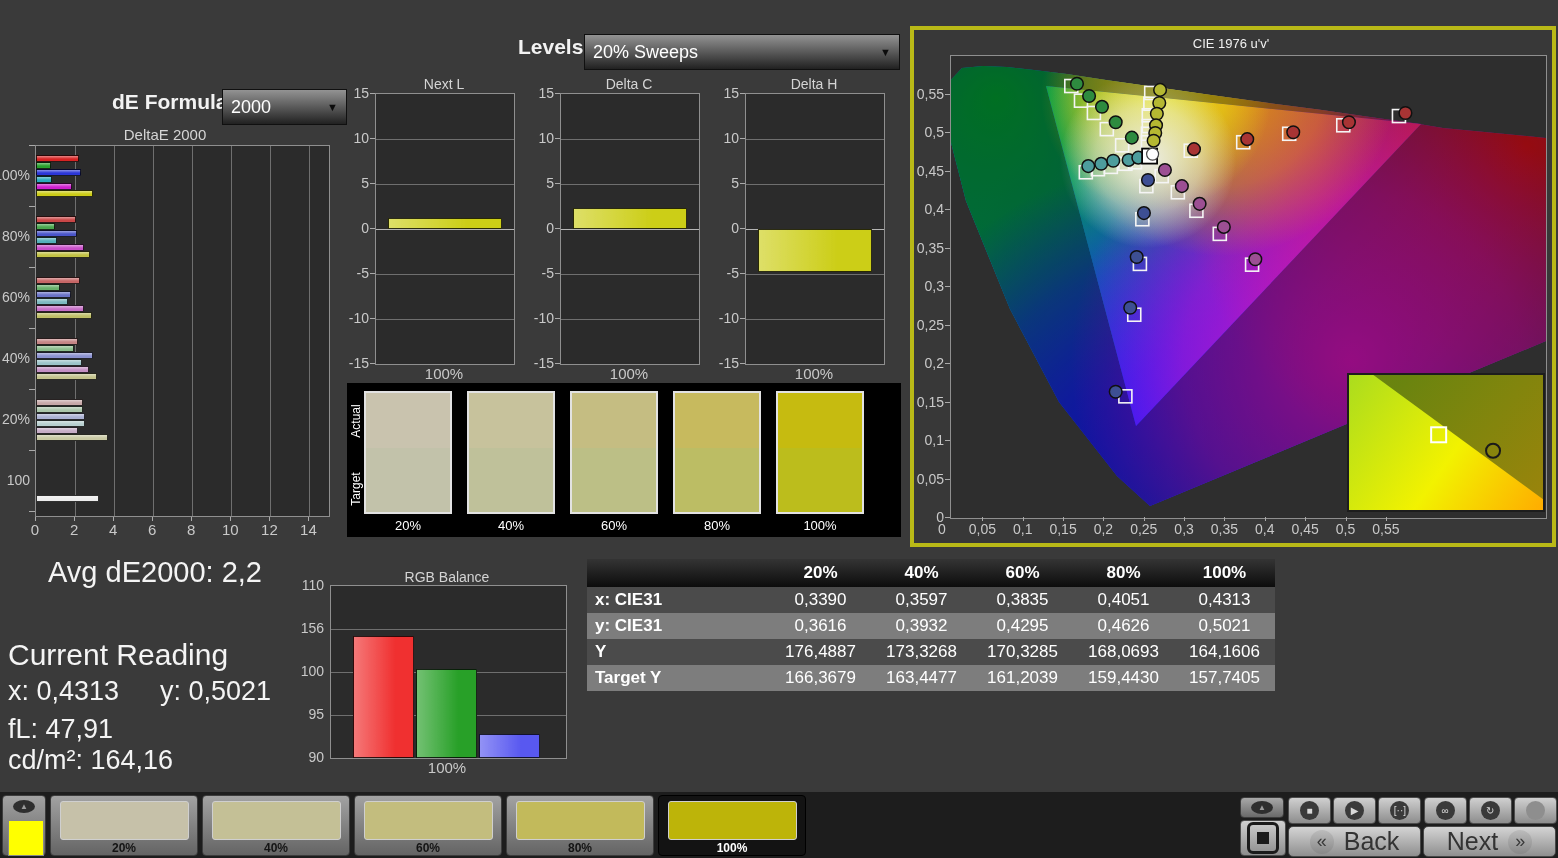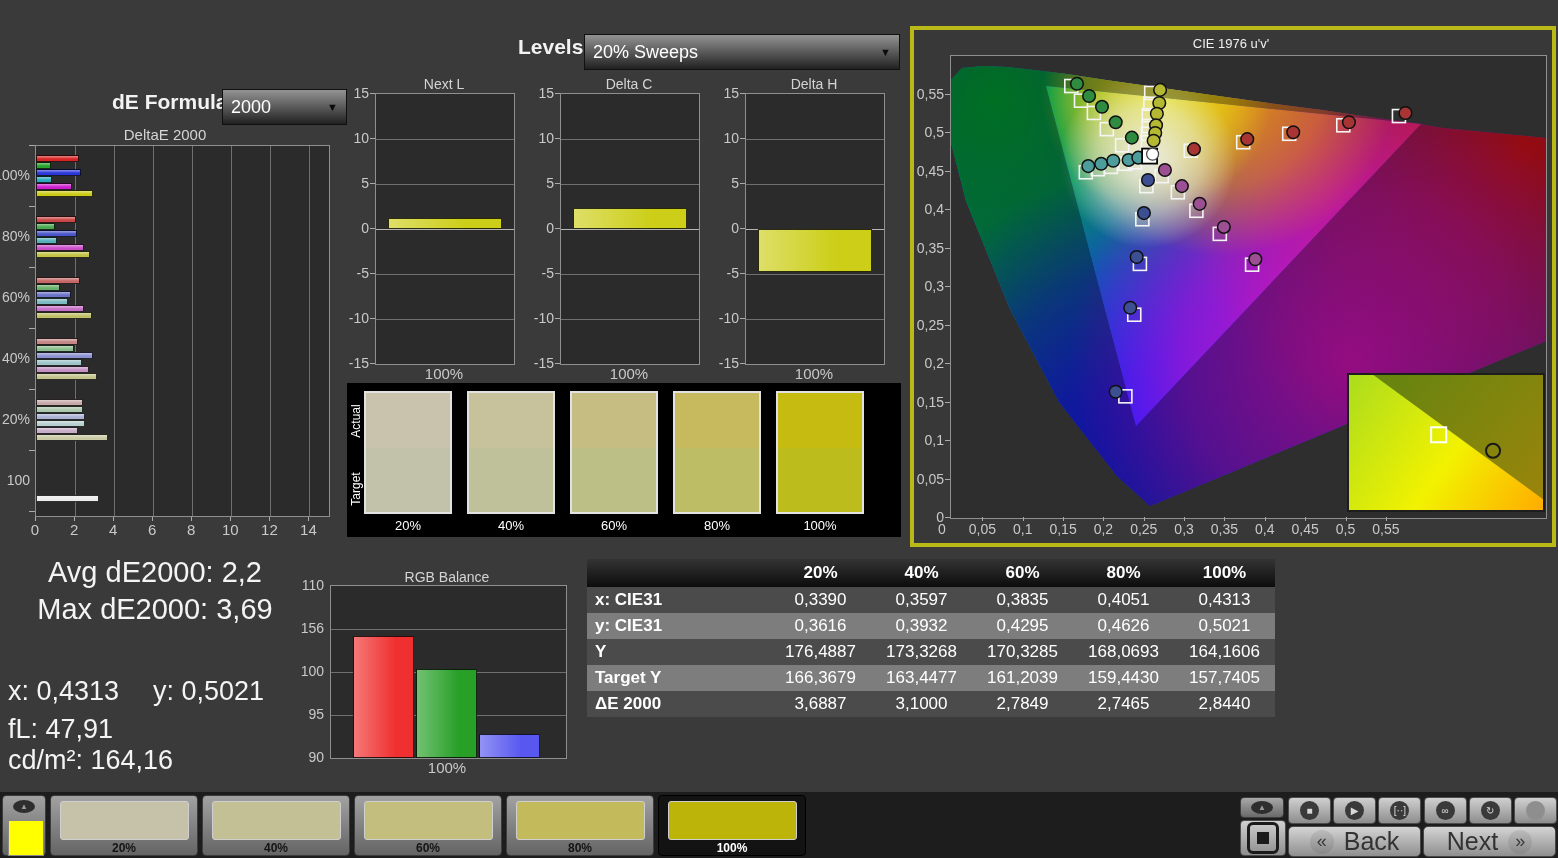--- a/index.html
+++ b/index.html
@@ -331,23 +331,23 @@
           <rect x="0" y="0" width="196" height="137" fill="url(#lgIB)"></rect>
           <polygon points="24,0 196,0 196,126" fill="url(#lgID)" fill-opacity="0.96"></polygon>
           <rect x="0" y="0" width="196" height="137" fill="none" stroke="#1d1d1d" stroke-width="2"></rect>
           <rect x="83.16000000000001" y="53.28" width="15" height="15" fill="none" stroke="#ffffff" stroke-width="2"></rect>
           <circle cx="145.04" cy="76.72000000000001" r="7" fill="none" stroke="#1a1a1a" stroke-width="2"></circle>
         </g>
       </svg>
   </div>
 
   <div class="stat" style="left:10px;top:556px;width:290px;text-align:center;font-size:29px;">Avg dE2000: 2,2</div>
-  <div class="stat" style="left:10px;top:593px;width:290px;text-align:center;font-size:29px;">Max dE2000: 3,69</div>
+  <div class="stat" style="left:8px;top:638px;font-size:30px;">Current Reading</div>
   <div class="stat" style="left:8px;top:676px;font-size:27px;">x: 0,4313</div>
-  <div class="stat" style="left:153px;top:676px;font-size:27px;">y: 0,5021</div>
+  <div class="stat" style="left:160px;top:676px;font-size:27px;">y: 0,5021</div>
   <div class="stat" style="left:8px;top:714px;font-size:27px;">fL: 47,91</div>
   <div class="stat" style="left:8px;top:745px;font-size:27px;">cd/m²: 164,16</div>
 
   <div class="chart-title" style="left:447px;top:569px;">RGB Balance</div>
   <div id="plot-rgb" class="plot" style="left:330px;top:585px;width:235px;height:172px;">
       <div class="hgrid" style="top: 43px;"></div>
       <div class="hgrid" style="top: 86px;"></div>
       <div class="hgrid" style="top: 129px;"></div>
       <div class="vbar" style="left: 22px; top: 49.88px; width: 61px; height: 122.12px; background-color: rgb(240, 48, 48);"></div>
       <div class="vbar" style="left: 85px; top: 82.56px; width: 61px; height: 89.44px; background-color: rgb(40, 160, 40);"></div>
@@ -392,28 +392,20 @@
             <td>168,0693</td>
             <td>164,1606</td>
           </tr>
           <tr class="lite">
             <td class="lab">Target Y</td>
             <td>166,3679</td>
             <td>163,4477</td>
             <td>161,2039</td>
             <td>159,4430</td>
             <td>157,7405</td>
-          </tr>
-          <tr class="dark">
-            <td class="lab">ΔE 2000</td>
-            <td>3,6887</td>
-            <td>3,1000</td>
-            <td>2,7849</td>
-            <td>2,7465</td>
-            <td>2,8440</td>
           </tr>
         </tbody>
       </table>
     </div>
 
   <div id="bottom-bar">
       <div class="bpanel" style="left: 2px; top: 3px; width: 44px; height: 61px;">
         <div class="upglyph" style="position: absolute; left: 10px; top: 4px;">▲</div>
         <div style="position: absolute; left: 5px; top: 24px; width: 34px; height: 34px; background: rgb(255, 255, 0); border: 1px solid rgb(136, 136, 136);"></div>
       </div>

